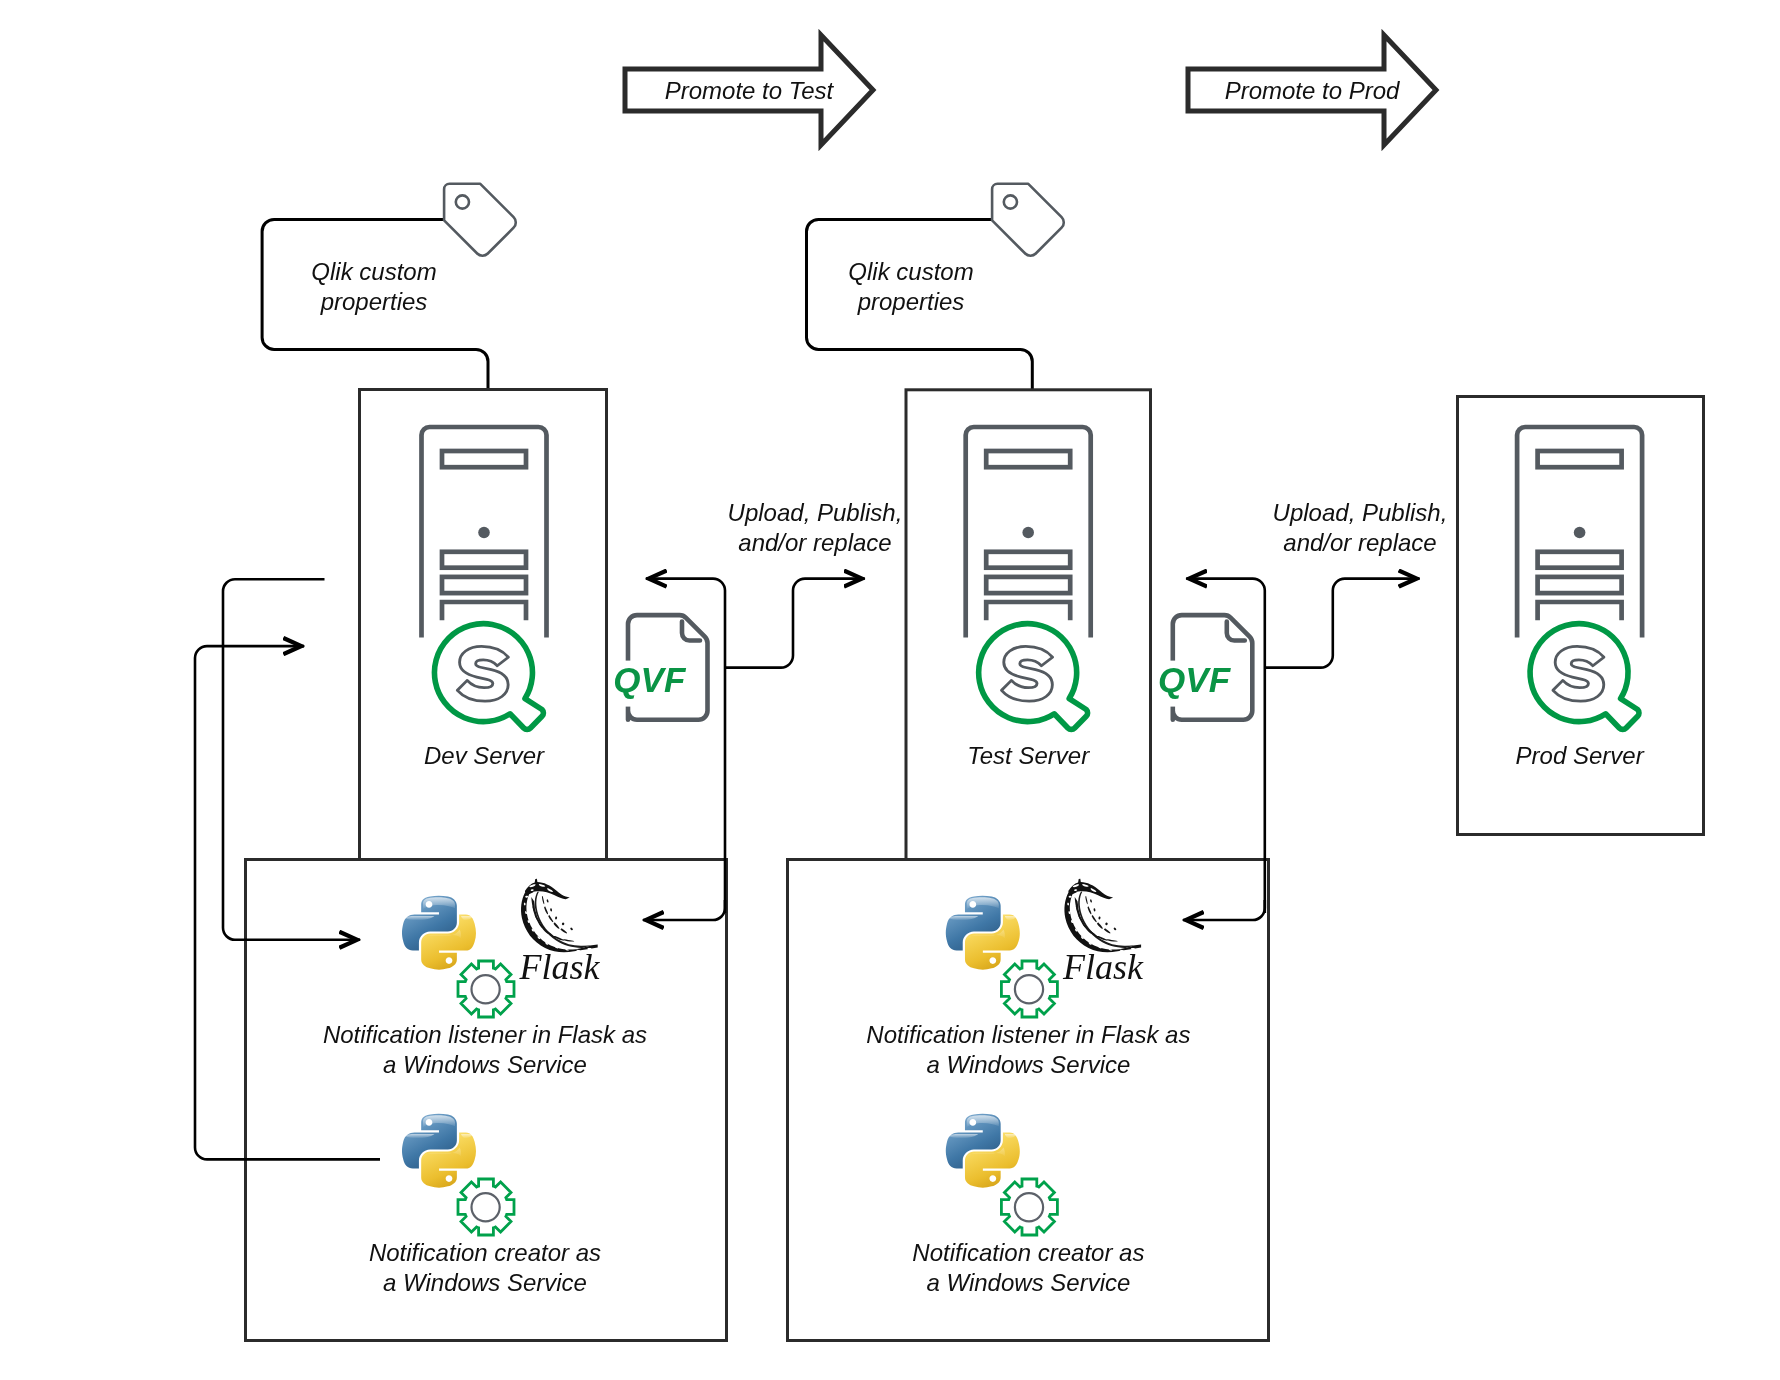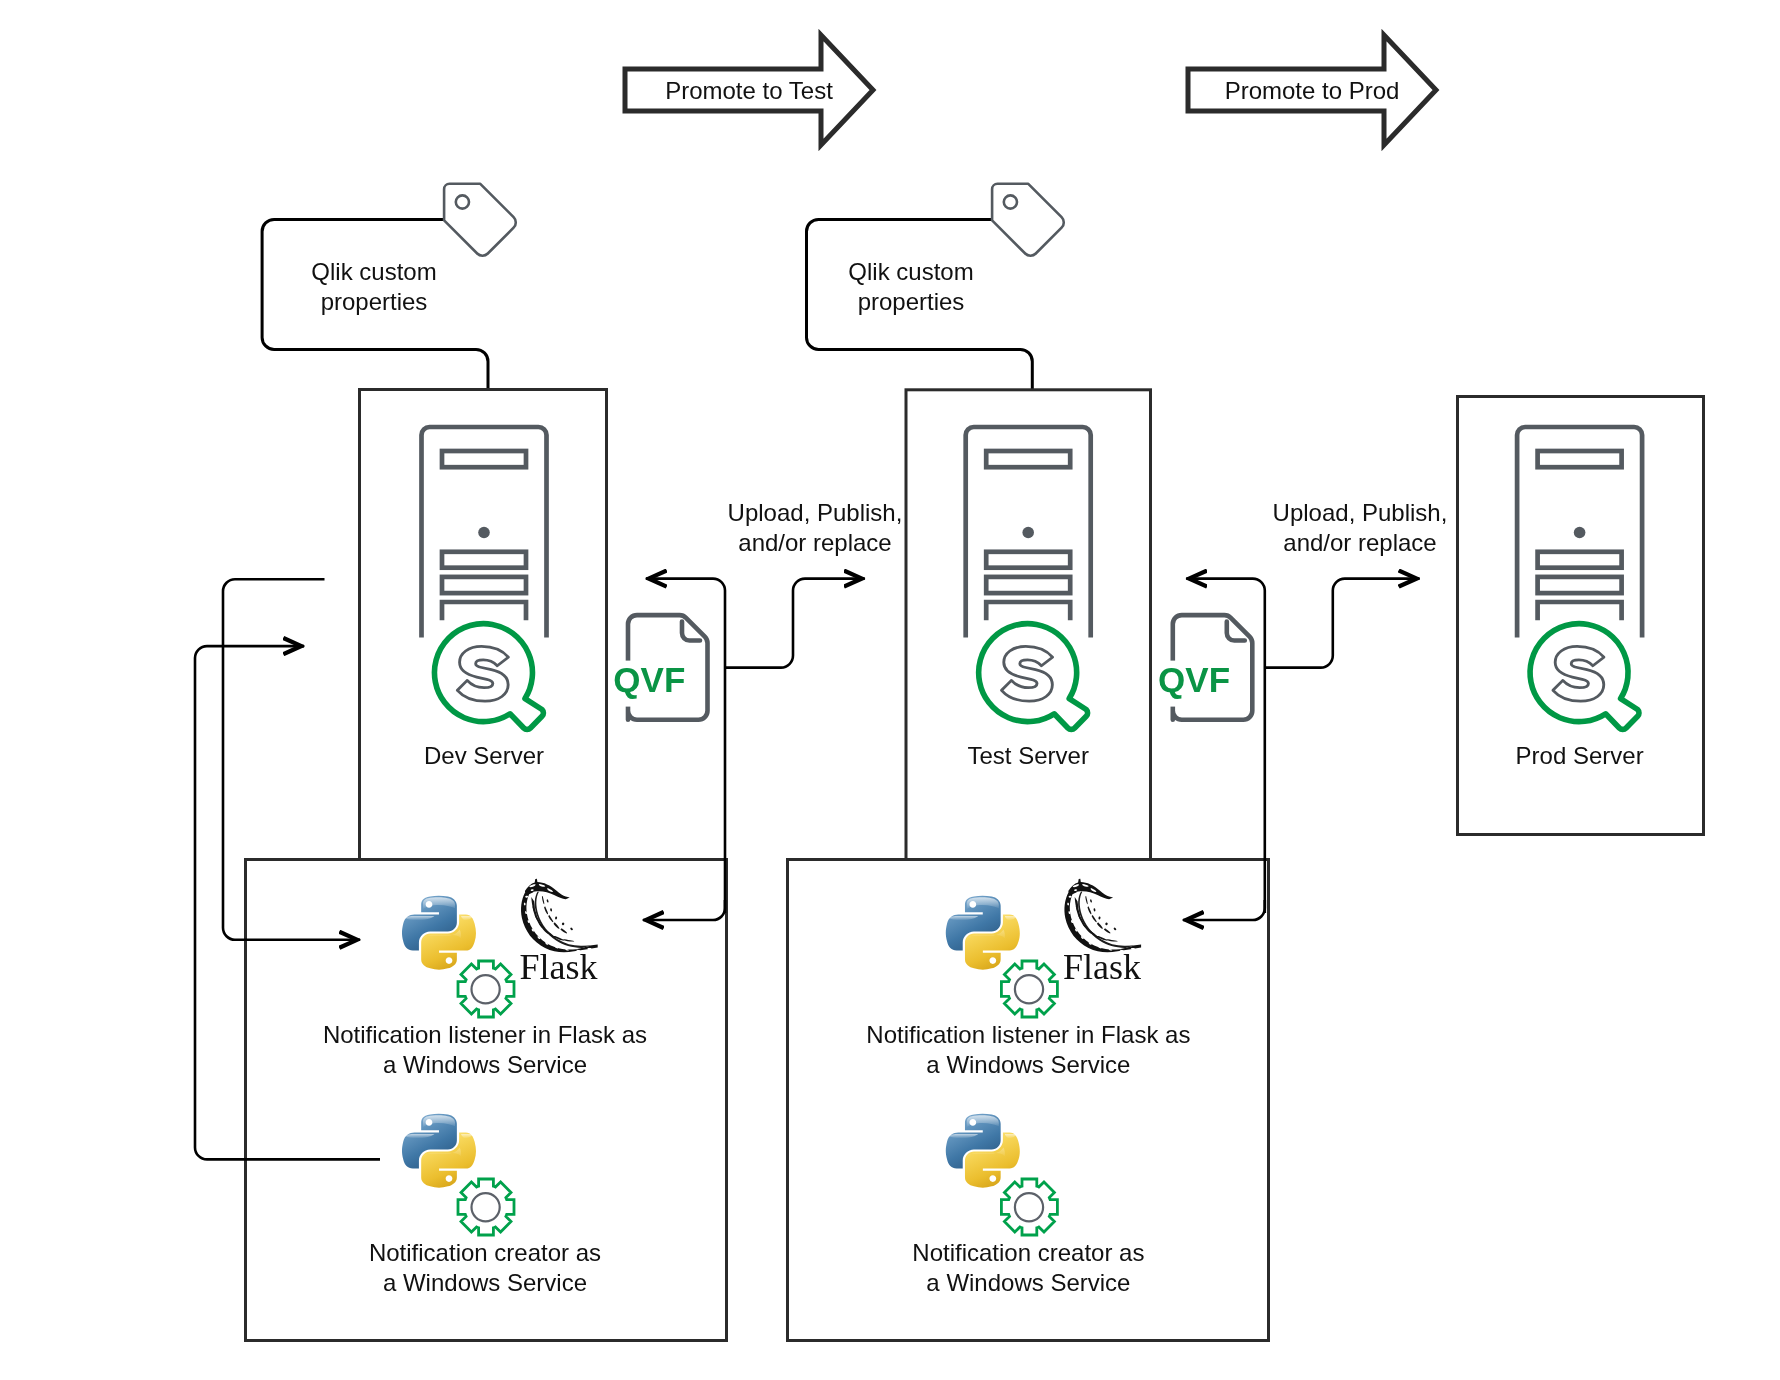--- a/index.html
+++ b/index.html
@@ -1,19 +1,19 @@
 <!DOCTYPE html>
 <html><head>
 <meta charset="utf-8">
 <title>Qlik Sense deployment pipeline diagram</title>
 <style>
   html,body{margin:0;padding:0;background:#ffffff;}
   body{width:1780px;height:1380px;overflow:hidden;
        font-family:"Liberation Sans",sans-serif;-webkit-font-smoothing:antialiased;}
-  #stage{position:relative;width:1780px;height:1380px;background:#fff;}
+  #stage{position:relative;width:1780px;height:1380px;background:#fff;font-style:italic;}
   svg#sheet{position:absolute;left:0;top:0;width:1780px;height:1380px;display:block;}
   .txt{font-family:"Liberation Sans",sans-serif;font-size:24px;fill:#111111;}
   .txt-serif{font-family:"Liberation Serif",serif;fill:#111;}
   .qvftxt{font-family:"Liberation Sans",sans-serif;font-weight:bold;font-size:35px;fill:#0a9445;}
 </style>
 </head>
 <body>
 
 <div id="stage">
 <svg id="sheet" viewBox="0 0 1780 1380" xmlns="http://www.w3.org/2000/svg">

